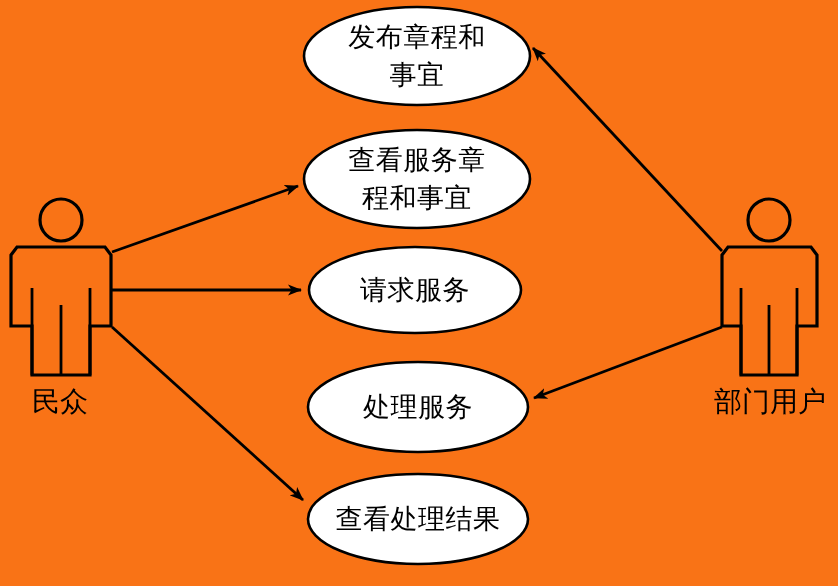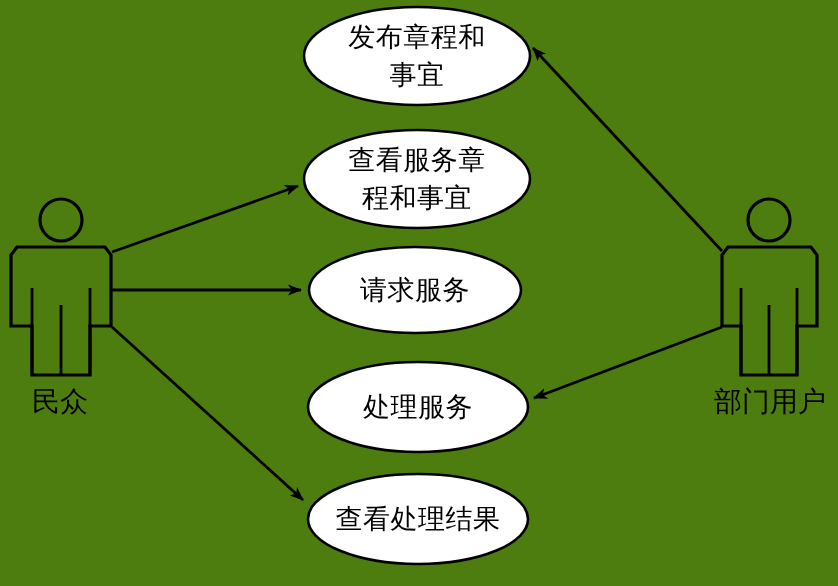--- a/index.html
+++ b/index.html
@@ -4,21 +4,21 @@
 <style>
   html, body {
     margin: 0;
     padding: 0;
     background: #ffffff;
   }
   #diagram-root {
     position: relative;
     width: 838px;
     height: 586px;
-    background: #4d7c0f;
+    background: #f97316;
     overflow: hidden;
     font-family: "DejaVu Sans", "Liberation Sans", sans-serif;
   }
   #uml-canvas {
     position: absolute;
     left: 0;
     top: 0;
     width: 838px;
     height: 586px;
   }

